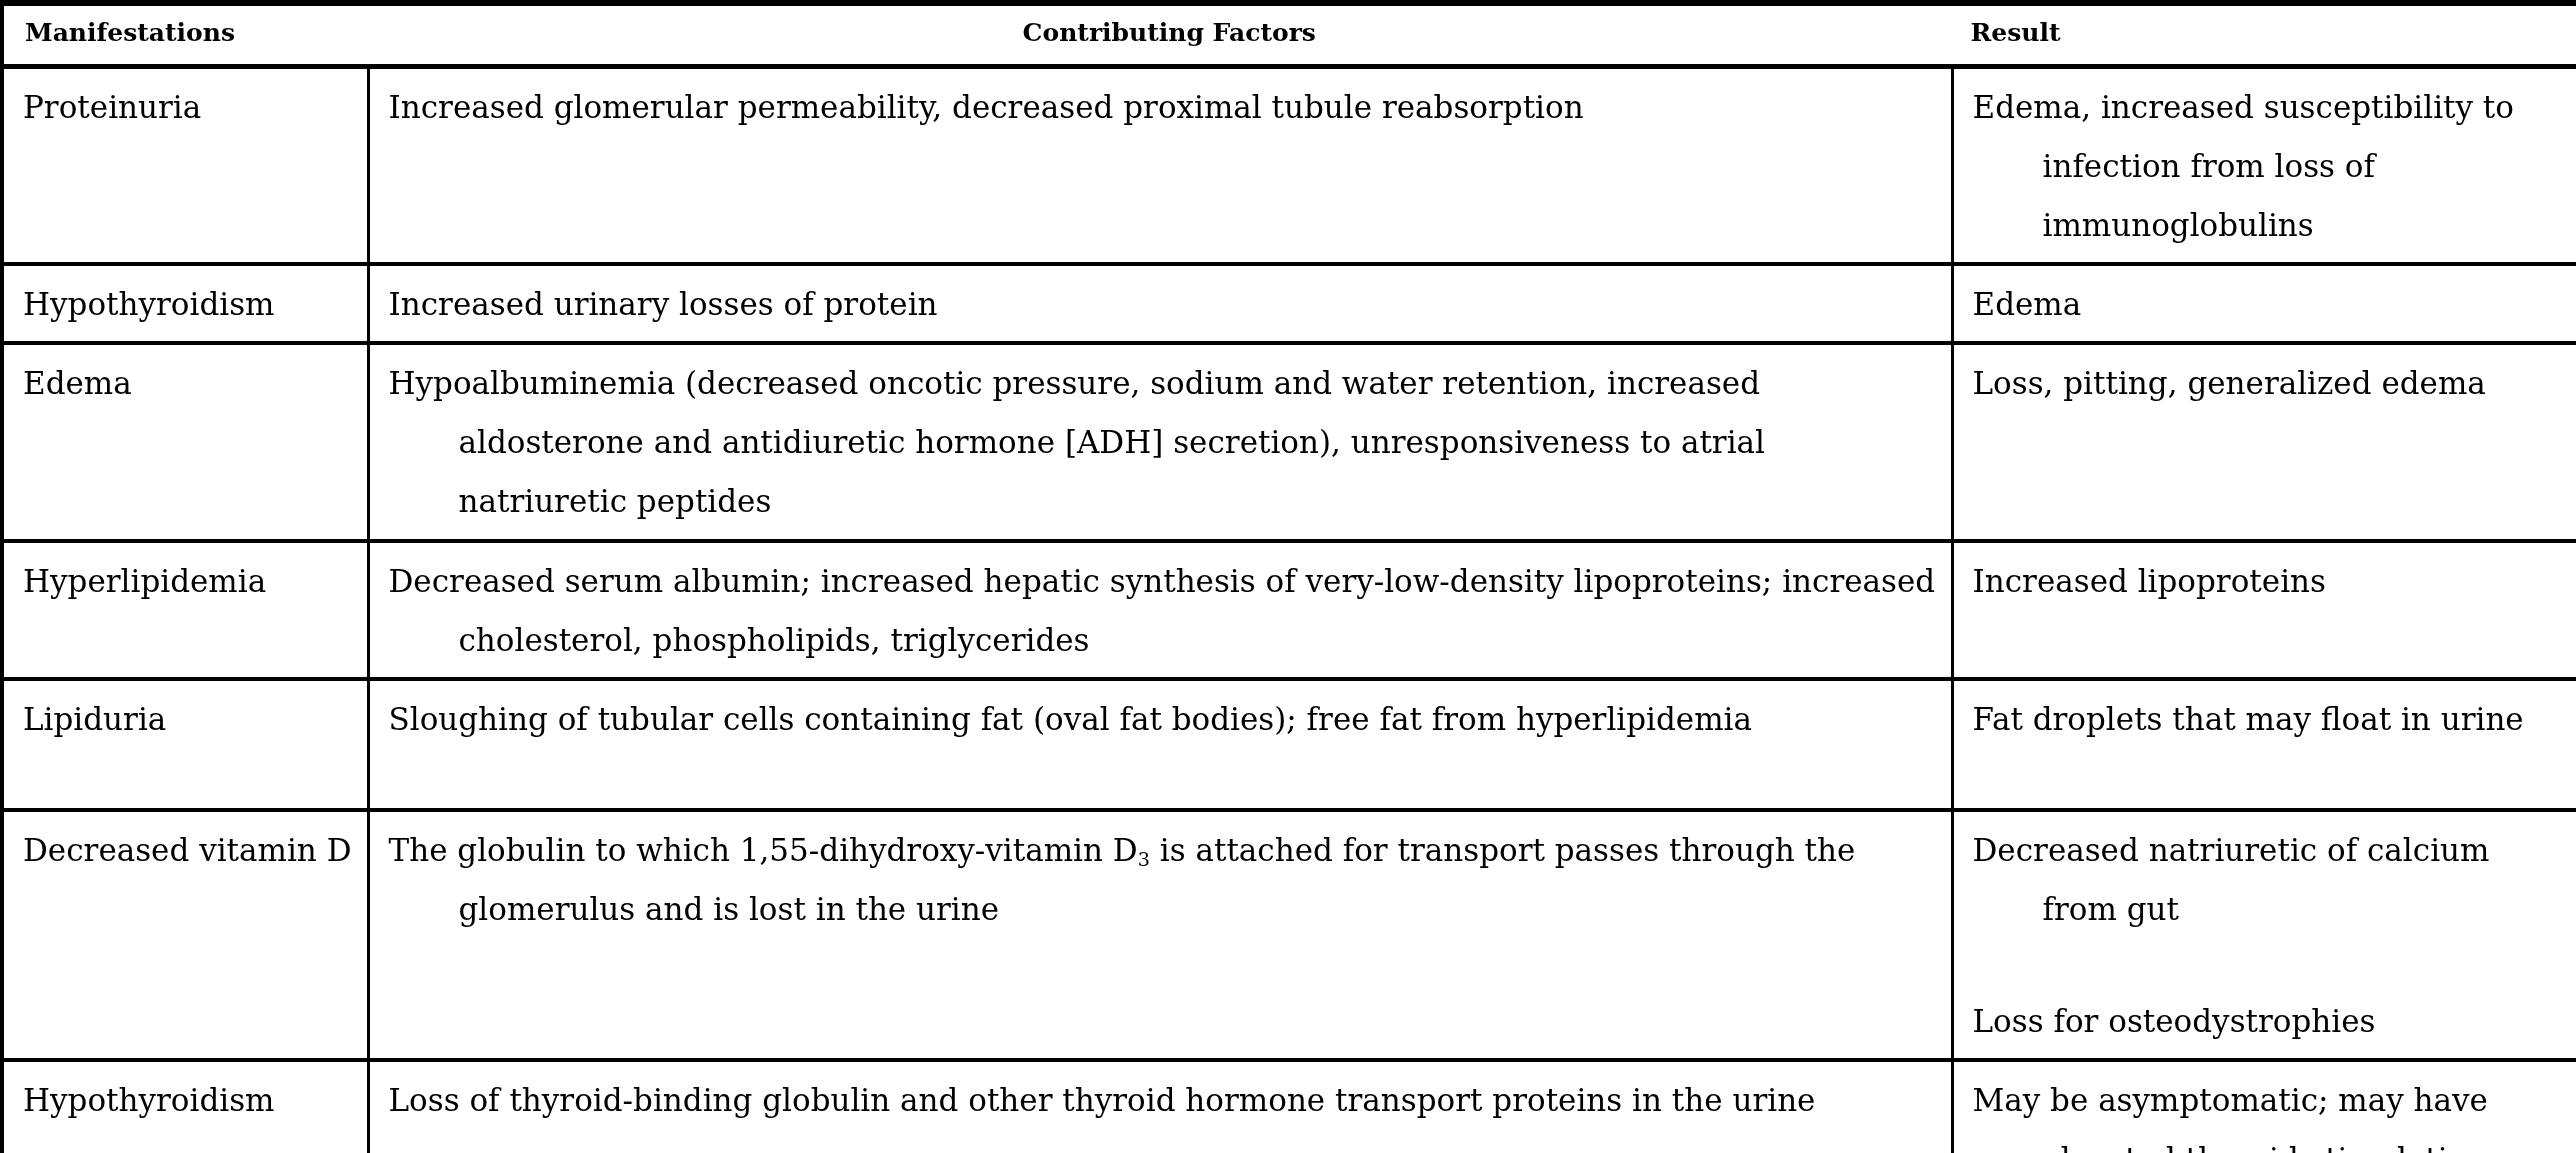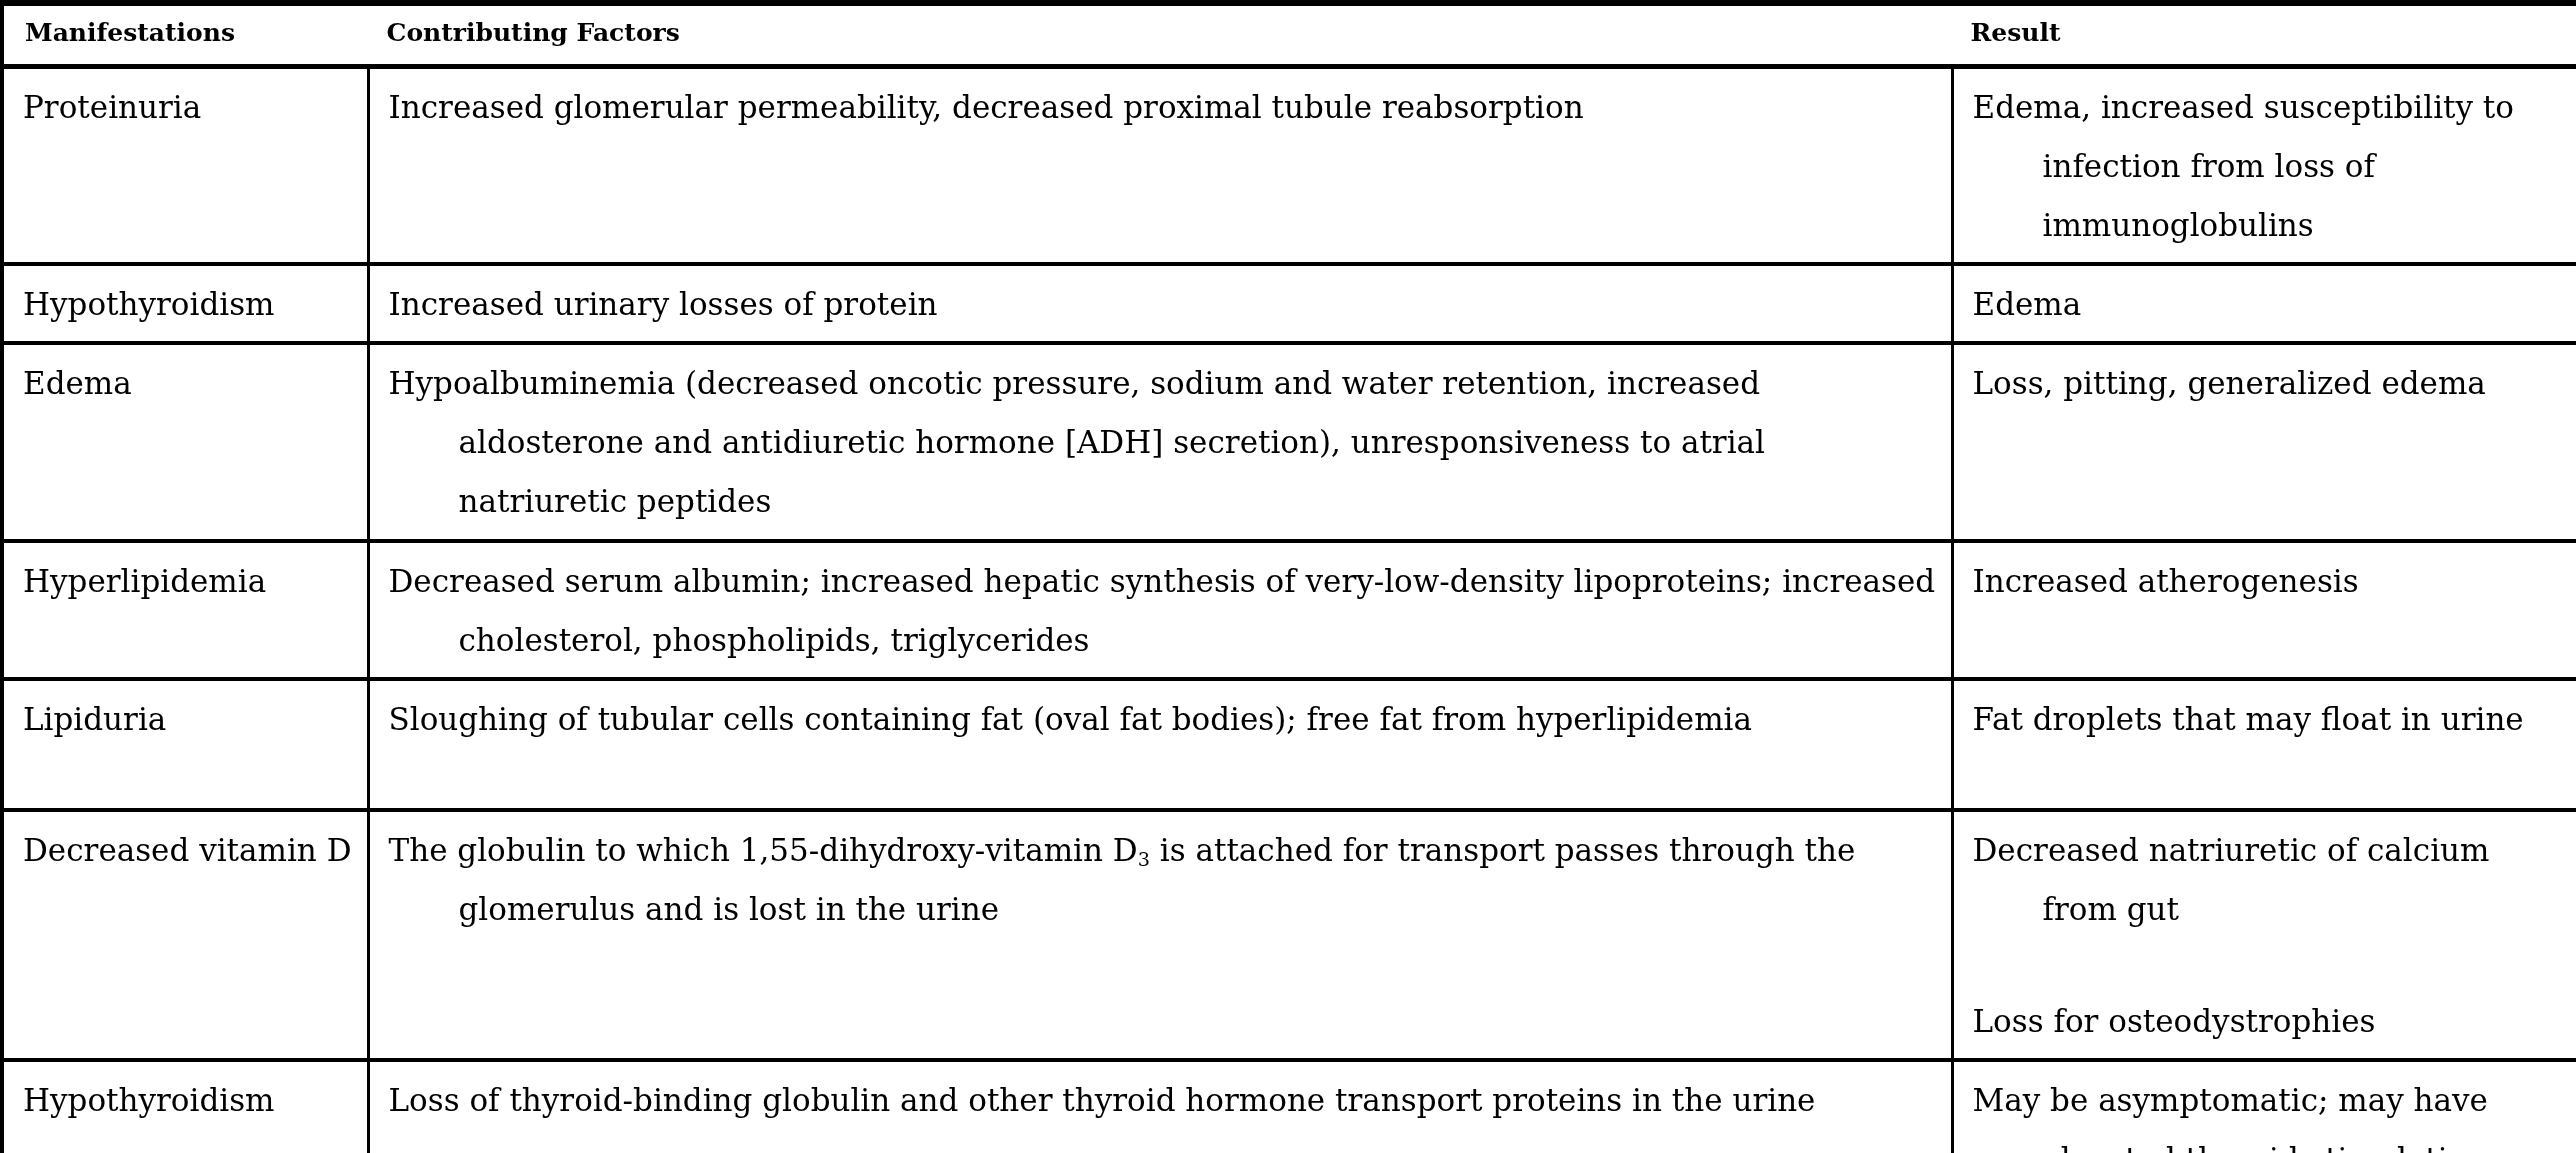--- a/index.html
+++ b/index.html
@@ -29,21 +29,21 @@
   thead tr { height: 63px; }
   thead th {
     font-weight: bold;
     font-size: 25px;
     text-align: left;
     vertical-align: middle;
     padding: 0 0 4.4px 21px;
     border-bottom: 5.2px solid #000000;
     white-space: nowrap;
   }
-  thead th.h2 { padding-left: 18.5px; }
+  thead th.h2 { padding-left: 18.5px; text-align: center; }
   thead th.h3 { padding-left: 18.5px; }
 
   tbody td {
     vertical-align: top;
     border: 3.7px solid #000000;
     border-top-width: 4.4px;
     padding: 9px 13.3px 7.4px 19px;
     line-height: 59px;
   }
   tr.row-1 { height: 185px; }
@@ -118,21 +118,21 @@
         </td>
     </tr>
     <tr class="row-4">
       <td>
           <p>Hyperlipidemia</p>
         </td>
       <td>
           <p>Decreased serum albumin; increased hepatic synthesis of very-low-density lipoproteins; increased cholesterol, phospholipids, triglycerides</p>
         </td>
       <td>
-          <p>Increased atherogenesis</p>
+          <p>Increased lipoproteins</p>
         </td>
     </tr>
     <tr class="row-5">
       <td>
           <p>Lipiduria</p>
         </td>
       <td>
           <p>Sloughing of tubular cells containing fat (oval fat bodies); free fat from hyperlipidemia</p>
         </td>
       <td>

